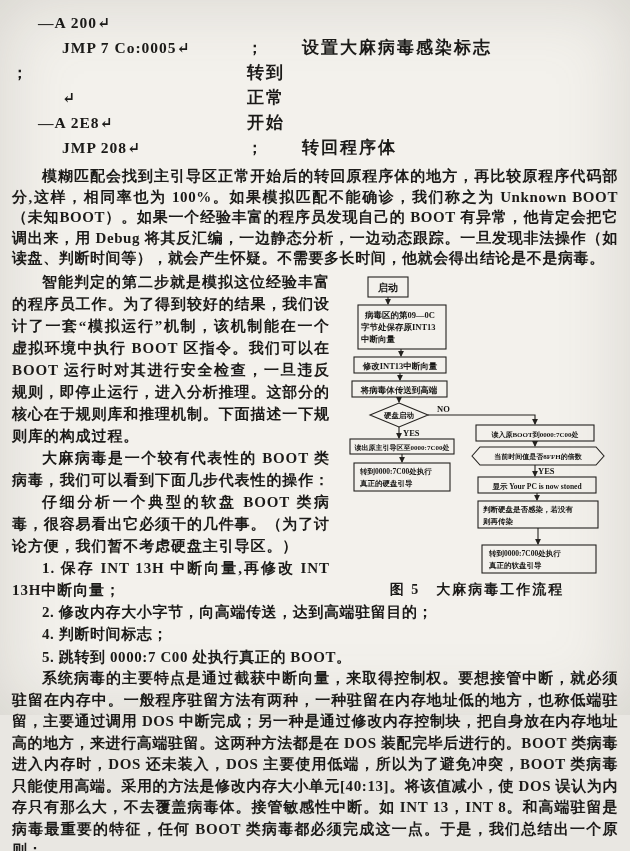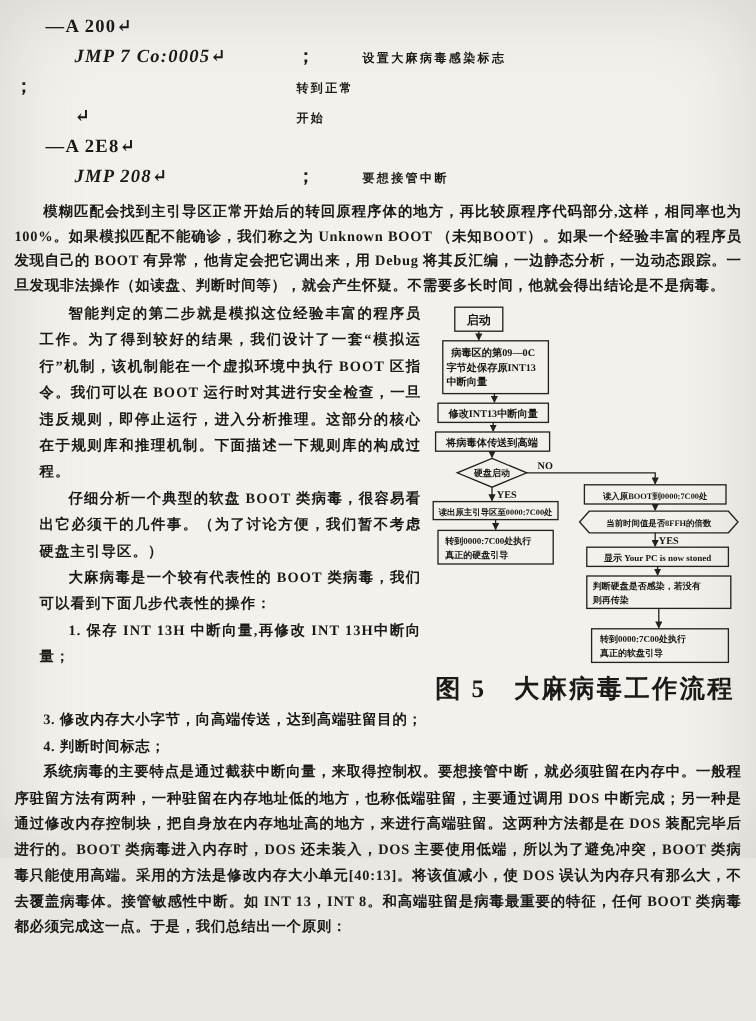--- a/index.html
+++ b/index.html
@@ -19,38 +19,38 @@
   
   .code{margin:0 0 6px 0;}
   .code-line{
     display:grid;grid-template-columns:235px 55px 1fr;
     align-items:baseline;
     height:25px;line-height:25px;
     font-size:15.5px;font-weight:700;letter-spacing:1px;
   }
   .code-line .cmd{white-space:pre;}
   .code-line.ind0 .cmd{padding-left:26px;}
-  .code-line.ind1 .cmd{padding-left:50px;font-style:italic;}
+  .code-line.ind1 .cmd{padding-left:50px;}
   .code-line .sep{font-weight:700;}
-  .code-line .cmt{letter-spacing:2px;font-size:10px;}
+  .code-line .cmt{letter-spacing:2px;font-size:17px;}
   
   .para{
-    margin:0;font-size:12px;line-height:20.5px;
+    margin:0;font-size:15px;line-height:20.5px;
     text-align:justify;letter-spacing:.6px;
   }
   .para.indent{text-indent:2em;}
   
-  .columns{display:flex;margin-top:2px;margin-left:21px;}
+  .columns{display:flex;margin-top:2px;}
   .colL{flex:0 0 318px;}
   .colL .para{line-height:22px;letter-spacing:.9px;}
   .colR{flex:1;padding-left:6px;}
   .flowchart{display:block;margin:2px auto 0 auto;}
   .figcap{
     margin:4px 0 0 0;text-align:center;
-    font-size:21px;font-weight:700;letter-spacing:2px;
+    font-size:14px;font-weight:700;letter-spacing:2px;
   }
   
   .items .para{line-height:22.5px;text-indent:2em;}
   
   .flowchart rect,.flowchart polygon{fill:none;stroke:#24221f;stroke-width:1.1;}
   .flowchart line,.flowchart polyline{stroke:#24221f;stroke-width:1.1;fill:none;}
   .flowchart text{fill:#171614;font-weight:700;font-family:"Liberation Serif","DejaVu Serif",serif;}
 </style>
 </head>
 <body>
@@ -72,31 +72,31 @@
     </div>
     <div class="code-line ind1">
       <span class="cmd">↵</span>
     </div>
     <div class="code-line ind0">
       <span class="cmd">—A 2E8↵</span>
     </div>
     <div class="code-line ind1">
       <span class="cmd">JMP 208↵</span>
       <span class="sep">；</span>
-      <span class="cmt">要想接管中断</span>
+      <span class="cmt">转回程序体</span>
     </div>
   </div>
 
   <p class="para indent">模糊匹配会找到主引导区正常开始后的转回原程序体的地方，再比较原程序代码部分,这样，相同率也为 100%。如果模拟匹配不能确诊，我们称之为 Unknown BOOT （未知BOOT）。如果一个经验丰富的程序员发现自己的 BOOT 有异常，他肯定会把它调出来，用 Debug 将其反汇编，一边静态分析，一边动态跟踪。一旦发现非法操作（如读盘、判断时间等），就会产生怀疑。不需要多长时间，他就会得出结论是不是病毒。</p>
 
   <div class="columns">
     <div class="colL">
       <p class="para indent">智能判定的第二步就是模拟这位经验丰富的程序员工作。为了得到较好的结果，我们设计了一套“模拟运行”机制，该机制能在一个虚拟环境中执行 BOOT 区指令。我们可以在 BOOT 运行时对其进行安全检查，一旦违反规则，即停止运行，进入分析推理。这部分的核心在于规则库和推理机制。下面描述一下规则库的构成过程。</p>
+      <p class="para indent">大麻病毒是一个较有代表性的 BOOT 类病毒，我们可以看到下面几步代表性的操作：</p>
       <p class="para indent">仔细分析一个典型的软盘 BOOT 类病毒，很容易看出它必须干的几件事。（为了讨论方便，我们暂不考虑硬盘主引导区。）</p>
-      <p class="para indent">大麻病毒是一个较有代表性的 BOOT 类病毒，我们可以看到下面几步代表性的操作：</p>
       <p class="para indent">1. 保存 INT 13H 中断向量,再修改 INT 13H中断向量；</p>
     </div>
 
     <figure class="colR" style="margin:0;">
       <svg class="flowchart" width="258" height="304" viewBox="0 0 258 304" xmlns="http://www.w3.org/2000/svg">
         <defs>
           <marker id="arr" viewBox="0 0 10 10" refX="8.5" refY="5" markerWidth="5.5" markerHeight="5.5" orient="auto-start-reverse">
             <path d="M0,0 L10,5 L0,10 z" fill="#24221f"></path>
           </marker>
         </defs>
@@ -178,19 +178,20 @@
           <rect x="134" y="272" width="114" height="28"></rect>
           <text x="141" y="283" font-size="7.5">转到0000:7C00处执行</text>
           <text x="141" y="295" font-size="7.5">真正的软盘引导</text>
         </g>
       </svg>
       <figcaption class="figcap">图 5　大麻病毒工作流程</figcaption>
     </figure>
   </div>
 
   <div class="items">
-    <p class="para">3. 修改内存大小字节，向高端传送，达到高端驻留目的；</p>
+    <p class="para">2. 修改内存大小字节，向高端传送，达到高端驻留目的；</p>
     <p class="para">4. 判断时间标志；</p>
+    <p class="para">5. 跳转到 0000:7 C00 处执行真正的 BOOT。</p>
   </div>
 
   <p class="para indent" style="line-height:21.5px;">系统病毒的主要特点是通过截获中断向量，来取得控制权。要想接管中断，就必须驻留在内存中。一般程序驻留方法有两种，一种驻留在内存地址低的地方，也称低端驻留，主要通过调用 DOS 中断完成；另一种是通过修改内存控制块，把自身放在内存地址高的地方，来进行高端驻留。这两种方法都是在 DOS 装配完毕后进行的。BOOT 类病毒进入内存时，DOS 还未装入，DOS 主要使用低端，所以为了避免冲突，BOOT 类病毒只能使用高端。采用的方法是修改内存大小单元[40:13]。将该值减小，使 DOS 误认为内存只有那么大，不去覆盖病毒体。接管敏感性中断。如 INT 13，INT 8。和高端驻留是病毒最重要的特征，任何 BOOT 类病毒都必须完成这一点。于是，我们总结出一个原则：</p>
 
 </div>
 
 </body></html>

